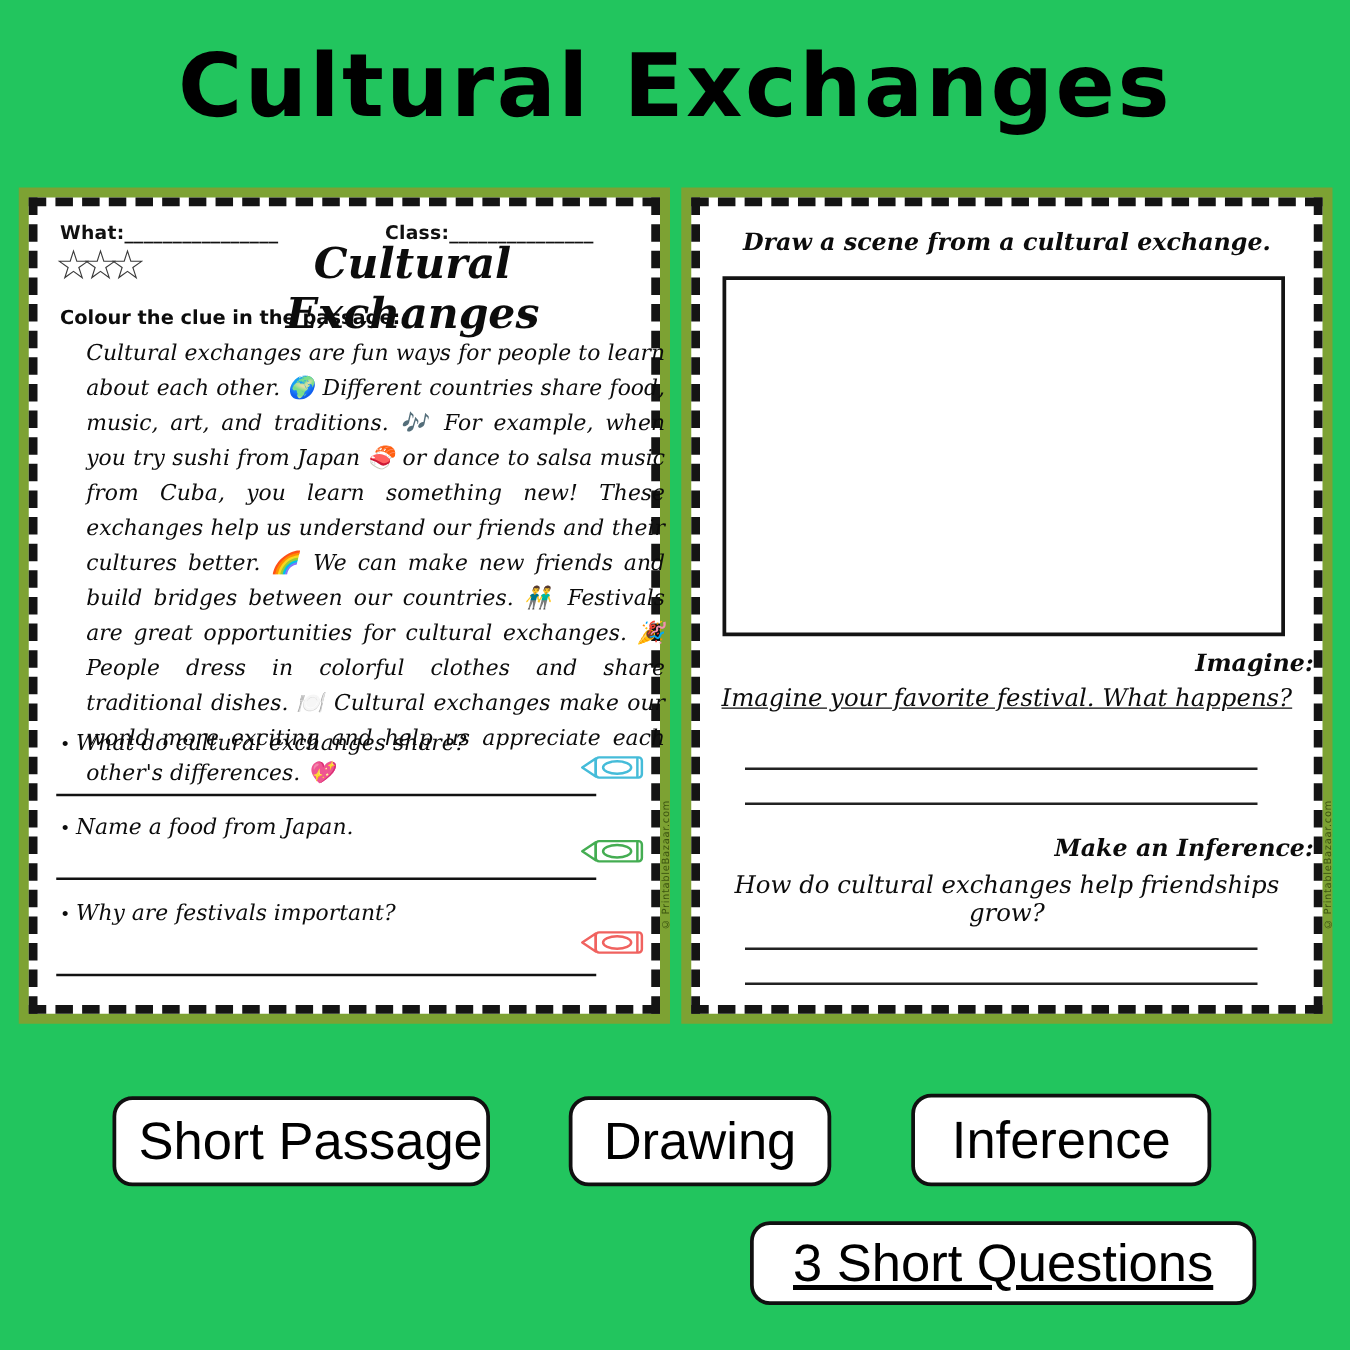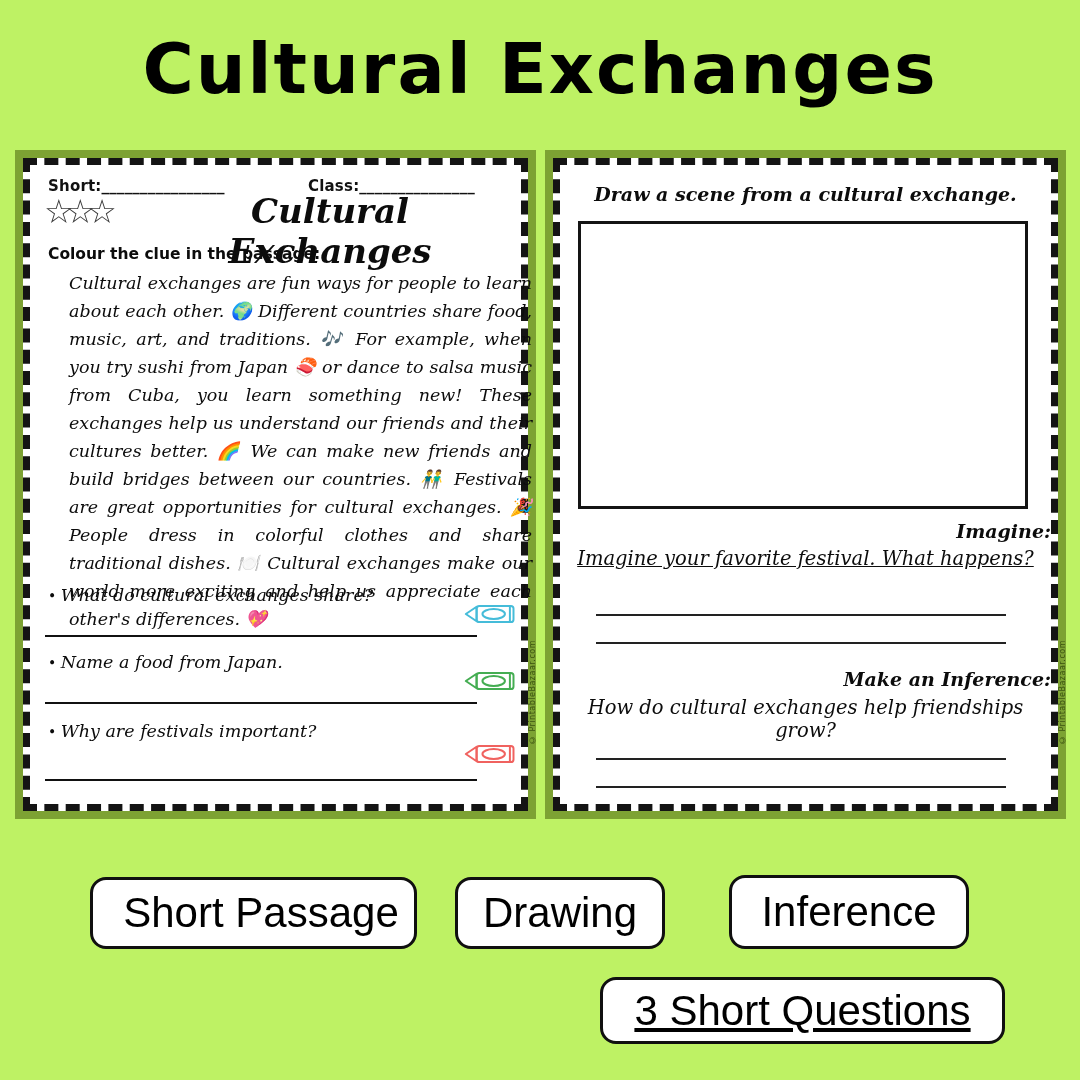--- a/index.html
+++ b/index.html
@@ -1,21 +1,21 @@
 <!DOCTYPE html>
 <html><head>
 <meta charset="utf-8">
 <style>
   * { margin: 0; padding: 0; box-sizing: border-box; }
   html,body { background:#ffffff; }
   .canvas {
     position: relative;
     width: 1080px;
     height: 1080px;
-    background: #bef264;
+    background: #22c55e;
     overflow: hidden;
     font-family: "DejaVu Sans", sans-serif;
   }
 
   
   .main-title {
     position: absolute;
     top: 28px; left: 0;
     width: 100%;
     text-align: center;
@@ -188,37 +188,37 @@
     align-items: center;
     justify-content: center;
     border: 3.5px solid #101010;
     border-radius: 16px;
     background: #ffffff;
     font-family: "Liberation Sans", sans-serif;
     font-size: 42px;
     color: #000;
     white-space: nowrap;
   }
-  .tag-1 { left: 90px;  top: 877px; width: 327px; height: 72px; padding-left: 15px; }
+  .tag-1 { left: 90px;  top: 877px; width: 302px; height: 72px; padding-left: 15px; }
   .tag-2 { left: 455px; top: 877px; width: 210px; height: 72px; }
   .tag-3 { left: 729px; top: 875px; width: 240px; height: 74px; }
   .tag-4 { left: 70px;  top: 981px; width: 401px; height: 67px; }
   .tag-5 { left: 600px; top: 977px; width: 405px; height: 67px; text-decoration: underline; }
 </style>
 </head>
 <body>
 
 <div class="canvas">
 
   <div class="main-title">Cultural Exchanges</div>
 
   <div class="sheet sheet-left">
     <div class="sheet-inner">
 
-      <span class="field-label name-label">Short:________________</span>
+      <span class="field-label name-label">What:________________</span>
       <span class="field-label class-label">Class:_______________</span>
 
       <div class="stars">☆☆☆</div>
 
       <div class="ws-title">Cultural Exchanges</div>
 
       <div class="instruction">Colour the clue in the passage:</div>
 
       <div class="passage">Cultural exchanges are fun ways for people to learn about each other. 🌍 Different countries share food, music, art, and traditions. 🎶 For example, when you try sushi from Japan 🍣 or dance to salsa music from Cuba, you learn something new! These exchanges help us understand our friends and their cultures better. 🌈 We can make new friends and build bridges between our countries. 👬 Festivals are great opportunities for cultural exchanges. 🎉 People dress in colorful clothes and share traditional dishes. 🍽️ Cultural exchanges make our world more exciting and help us appreciate each other's differences. 💖</div>
 

